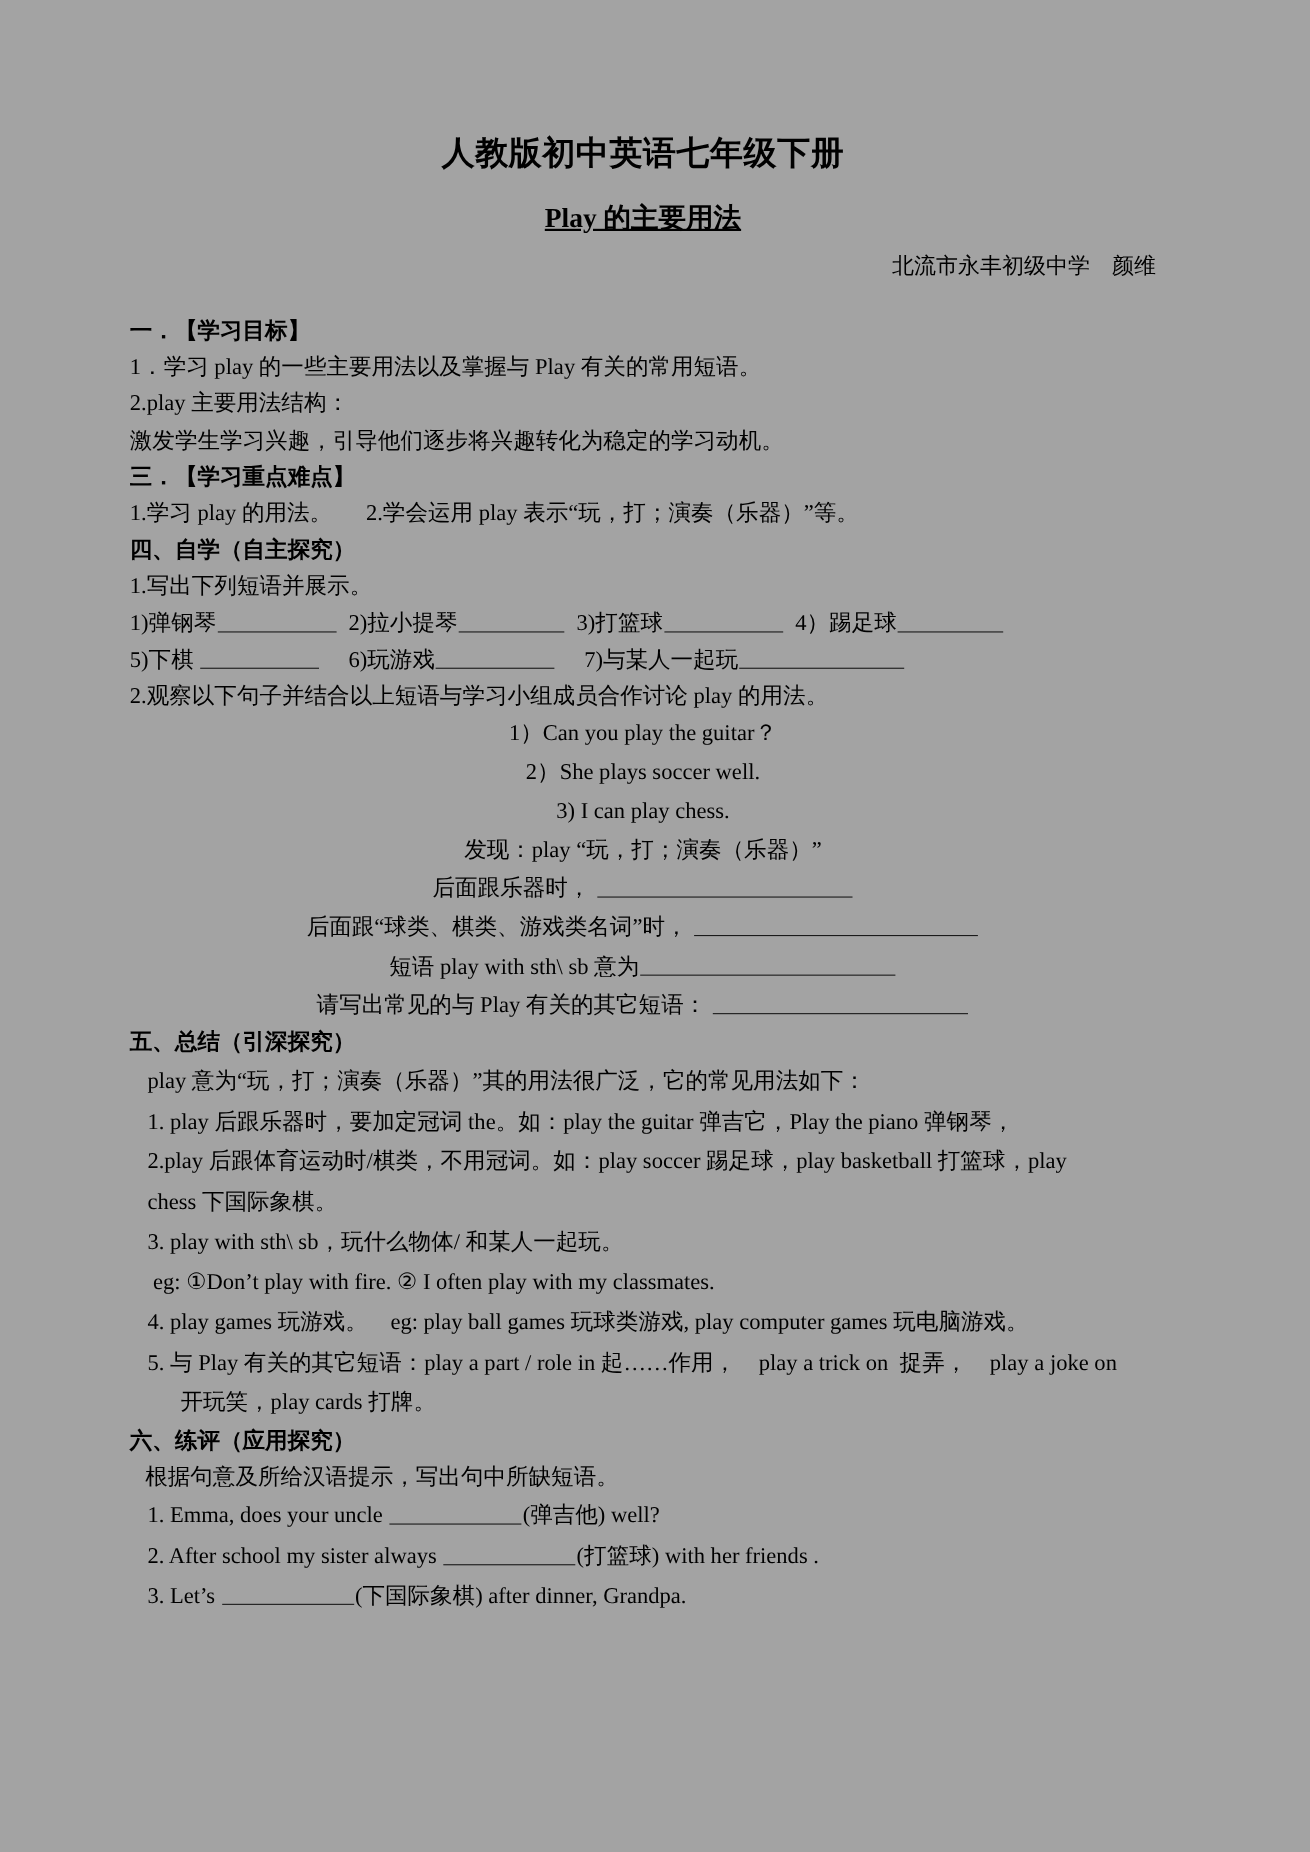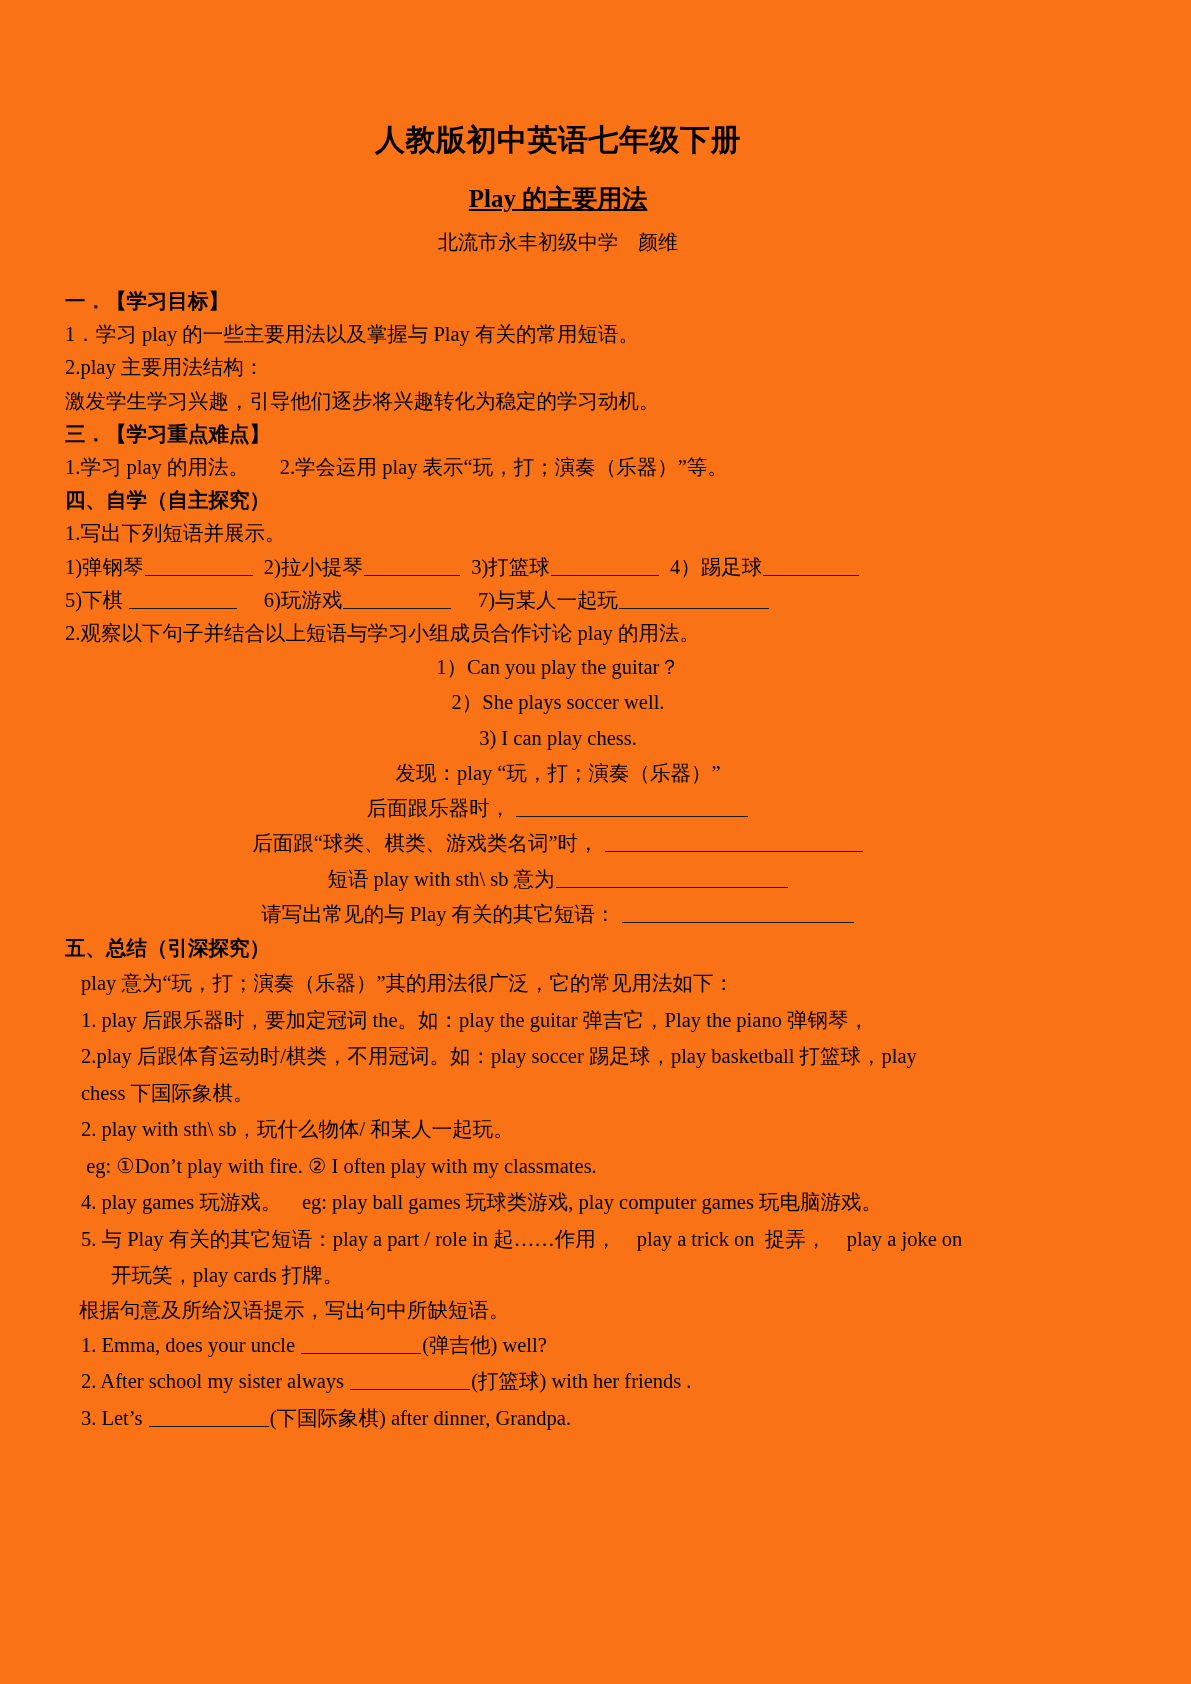--- a/index.html
+++ b/index.html
@@ -12,41 +12,41 @@
     height: 1684px;
     font-family: "Liberation Serif", "DejaVu Serif", serif;
     color: #000000;
     -webkit-font-smoothing: antialiased;
   }
   .page {
     position: relative;
     width: 1191px;
     height: 1684px;
     box-sizing: border-box;
-    padding: 120px 140px 0 65px;
-    background: #f97316;
+    padding: 120px 140px 0 118px;
+    background: #a3a3a3;
   }
   .doc-title {
     text-align: center;
     font-weight: bold;
     font-size: 30px;
     line-height: 1.35;
     letter-spacing: 0.5px;
     margin: 0 0 22px 0;
   }
   .doc-subtitle {
     text-align: center;
     font-weight: bold;
     font-size: 25px;
     line-height: 1.3;
     margin: 0 0 14px 0;
     text-decoration: underline;
   }
   .doc-byline {
-    text-align: center;
+    text-align: right;
     font-size: 20px;
     line-height: 1.3;
     margin: 0 0 30px 0;
   }
   .sec-head {
     font-weight: bold;
     font-size: 20.5px;
     line-height: 1.62;
     margin: 0;
     white-space: pre-wrap;
@@ -125,26 +125,27 @@
 
   <div class="line eng"><span>短语 play with sth\ sb 意为</span><span class="blank b-wide"></span></div>
 
   <div class="line eng"><span>请写出常见的与 Play 有关的其它短语：</span> <span class="blank b-wide"></span></div>
 
   <div class="sec-head">五、总结（引深探究）</div>
   <div class="line wide">play 意为“玩，打；演奏（乐器）”其的用法很广泛，它的常见用法如下：</div>
   <div class="line wide">1. play 后跟乐器时，要加定冠词 the。如：play the guitar 弹吉它，Play the piano 弹钢琴，</div>
   <div class="line wide">2.play 后跟体育运动时/棋类，不用冠词。如：play soccer 踢足球，play basketball 打篮球，play</div>
   <div class="line wide">chess 下国际象棋。</div>
-  <div class="line wide">2. play with sth\ sb，玩什么物体/ 和某人一起玩。</div>
+  <div class="line wide">3. play with sth\ sb，玩什么物体/ 和某人一起玩。</div>
   <div class="line wide"> eg: ①Don’t play with fire. ② I often play with my classmates.</div>
   <div class="line wide">4. play games 玩游戏。　eg: play ball games 玩球类游戏, play computer games 玩电脑游戏。</div>
   <div class="line wide">5. 与 Play 有关的其它短语：play a part / role in 起……作用，　play a trick on  捉弄，　play a joke on</div>
   <div class="line wide hang">开玩笑，play cards 打牌。</div>
 
+  <div class="sec-head">六、练评（应用探究）</div>
   <div class="line indent">根据句意及所给汉语提示，写出句中所缺短语。</div>
 
   <div class="line wide"><span>1. Emma, does your uncle</span> <span class="blank b-ans"></span><span>(弹吉他) well?</span></div>
 
   <div class="line wide"><span>2. After school my sister always</span> <span class="blank b-ans"></span><span>(打篮球) with her friends .</span></div>
 
   <div class="line wide"><span>3. Let’s</span> <span class="blank b-ans"></span><span>(下国际象棋) after dinner, Grandpa.</span></div>
 
 </div>
 

